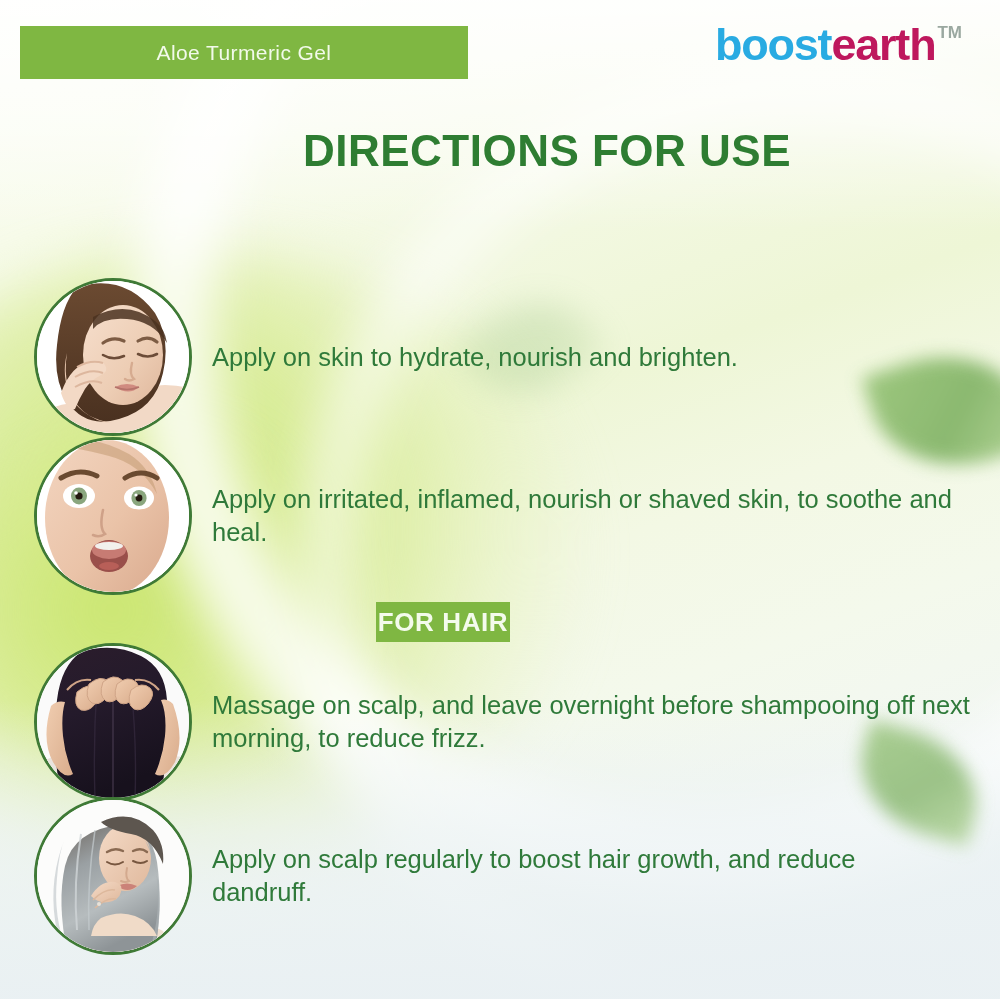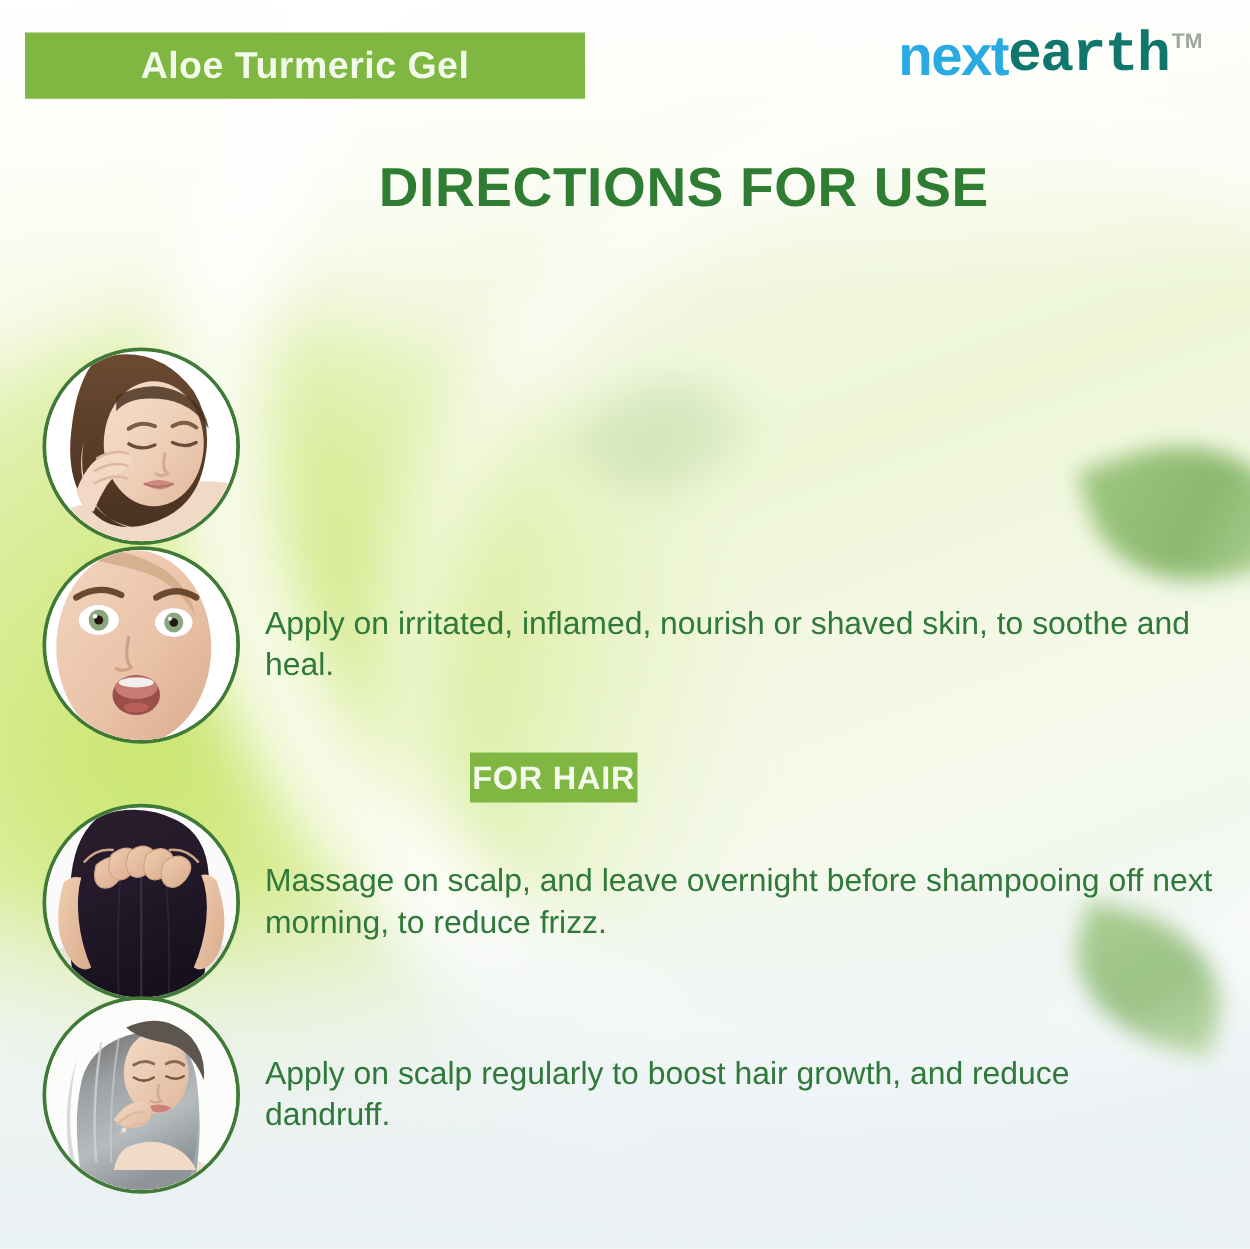--- a/index.html
+++ b/index.html
@@ -155,39 +155,39 @@
     top: 26px;
     width: 448px;
     height: 53px;
     background: #7fb742;
     display: flex;
     align-items: center;
     justify-content: center;
   }
   .title-banner .txt {
     color: #f2faea;
-    font-size: 30px;
+    font-size: 21px;
     letter-spacing: 0.4px;
-    font-weight: 700;
+    font-weight: 400;
     white-space: nowrap;
   }
 
   .brand-logo {
     position: absolute;
     right: 38px;
     top: 22px;
     display: flex;
     align-items: flex-start;
     font-size: 45px;
     font-weight: bold;
     letter-spacing: -1.2px;
     line-height: 1;
   }
   .brand-mama { color: #29abe2; }
-  .brand-earth { color: #0f766e; font-family: Liberation Mono, monospace; }
+  .brand-earth { color: #be185d; }
   .brand-tm {
     color: #9aa8a0;
     font-size: 17px;
     font-weight: bold;
     margin-top: 2px;
     margin-left: 2px;
     letter-spacing: 0;
   }
 
   .headline {
@@ -287,21 +287,21 @@
     </div>
   <div class="leaf leaf-faint-left">
       <div class="shape"></div>
     </div>
 
   <div class="title-banner">
     <span class="txt">Aloe Turmeric Gel</span>
   </div>
 
   <div class="brand-logo">
-    <span class="brand-mama">next</span>
+    <span class="brand-mama">boost</span>
       <span class="brand-earth">earth</span>
       <span class="brand-tm">TM</span>
   </div>
 
   <div class="headline">DIRECTIONS FOR USE</div>
 
 
   <div class="row row-1">
     <div class="thumb">
       <div class="photo">
@@ -331,20 +331,21 @@
           <path d="M78 106 q12 -6 24 0 q-10 9 -24 0 z" fill="#d08b80"></path>
           <path d="M78 106 q12 5 24 0" stroke="#b4736a" stroke-width="1.6" fill="none"></path>
           <path d="M30 72 q-6 38 16 58 q14 12 30 12 q-30 -4 -42 -26 q-10 -20 -4 -44 z" fill="#eccbb2"></path>
           <path d="M24 112 q10 -28 30 -32 q10 -2 14 4 q4 6 -4 10 q-10 5 -16 14 q-6 10 -10 20 q-8 2 -14 -16 z" fill="#f3d9c5"></path>
           <path d="M40 86 q14 -8 26 -4" stroke="#ddb79e" stroke-width="2" fill="none"></path>
           <path d="M38 96 q16 -9 28 -4" stroke="#ddb79e" stroke-width="2" fill="none"></path>
           <path d="M38 106 q16 -9 27 -4" stroke="#ddb79e" stroke-width="2" fill="none"></path>
         </svg>
       </div>
     </div>
+    <div class="row-text">Apply on skin to hydrate, nourish and brighten.</div>
   </div>
 
   <div class="row row-2">
     <div class="thumb">
       <div class="photo">
         <svg viewBox="0 0 152 152" width="152" height="152" preserveAspectRatio="xMidYMid slice" aria-hidden="true">
           <defs>
             <linearGradient id="skinB" x1="0" y1="0" x2="1" y2="1">
               <stop offset="0%" stop-color="#f3d5c0"></stop>
               <stop offset="55%" stop-color="#eac3a8"></stop>

